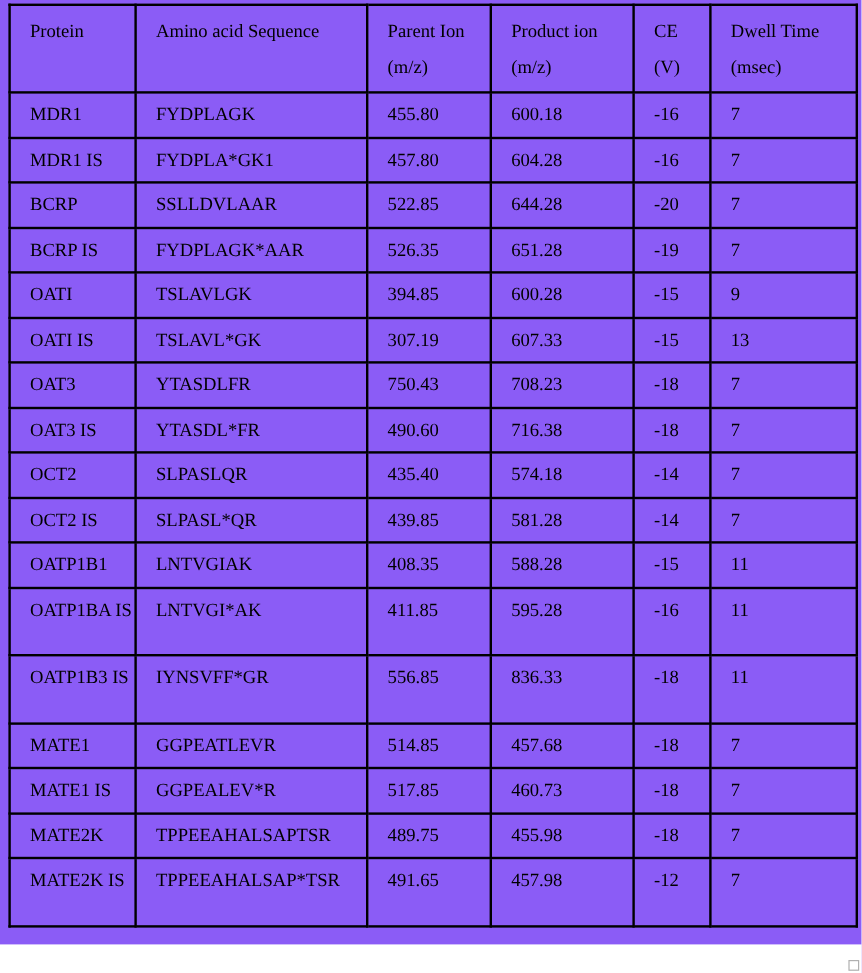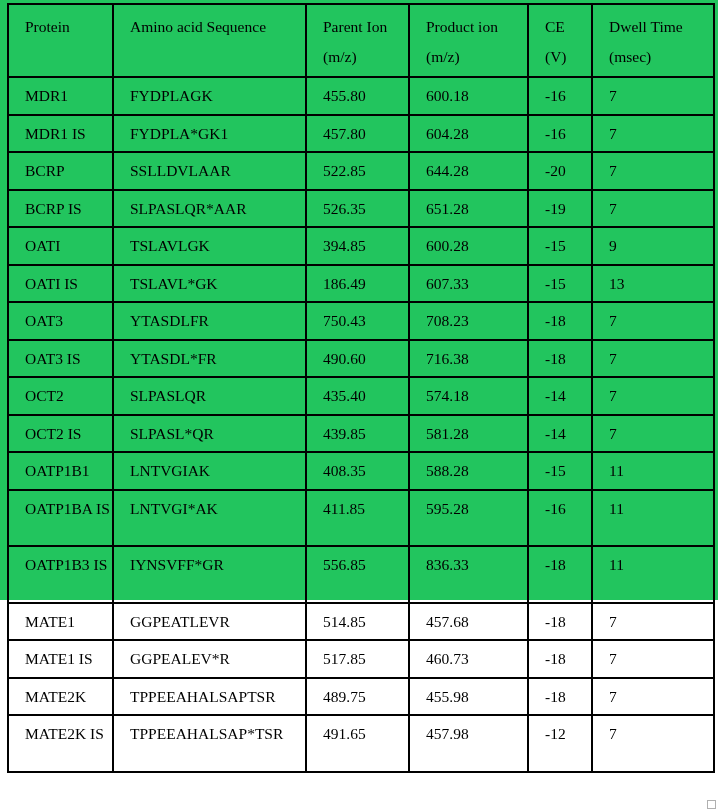--- a/index.html
+++ b/index.html
@@ -9,22 +9,22 @@
     background: #ffffff;
     width: 718px;
     height: 811px;
     font-family: "Liberation Serif", "DejaVu Serif", serif;
     color: #000000;
     overflow: hidden;
   }
   .page {
     position: relative;
     width: 718px;
-    height: 600px;
-    background: #22c55e;
+    height: 787px;
+    background: #8b5cf6;
   }
   table.ms-table {
     position: absolute;
     left: 7px;
     top: 3px;
     width: 706px;
     border-collapse: collapse;
     table-layout: fixed;
   }
   table.ms-table th,
@@ -119,38 +119,38 @@
         <tr>
       <td>BCRP</td>
       <td>SSLLDVLAAR</td>
       <td>522.85</td>
       <td>644.28</td>
       <td>-20</td>
       <td>7</td>
     </tr>
         <tr>
       <td>BCRP IS</td>
-      <td>SLPASLQR*AAR</td>
+      <td>FYDPLAGK*AAR</td>
       <td>526.35</td>
       <td>651.28</td>
       <td>-19</td>
       <td>7</td>
     </tr>
         <tr>
       <td>OATI</td>
       <td>TSLAVLGK</td>
       <td>394.85</td>
       <td>600.28</td>
       <td>-15</td>
       <td>9</td>
     </tr>
         <tr>
       <td>OATI IS</td>
       <td>TSLAVL*GK</td>
-      <td>186.49</td>
+      <td>307.19</td>
       <td>607.33</td>
       <td>-15</td>
       <td>13</td>
     </tr>
         <tr>
       <td>OAT3</td>
       <td>YTASDLFR</td>
       <td>750.43</td>
       <td>708.23</td>
       <td>-18</td>

